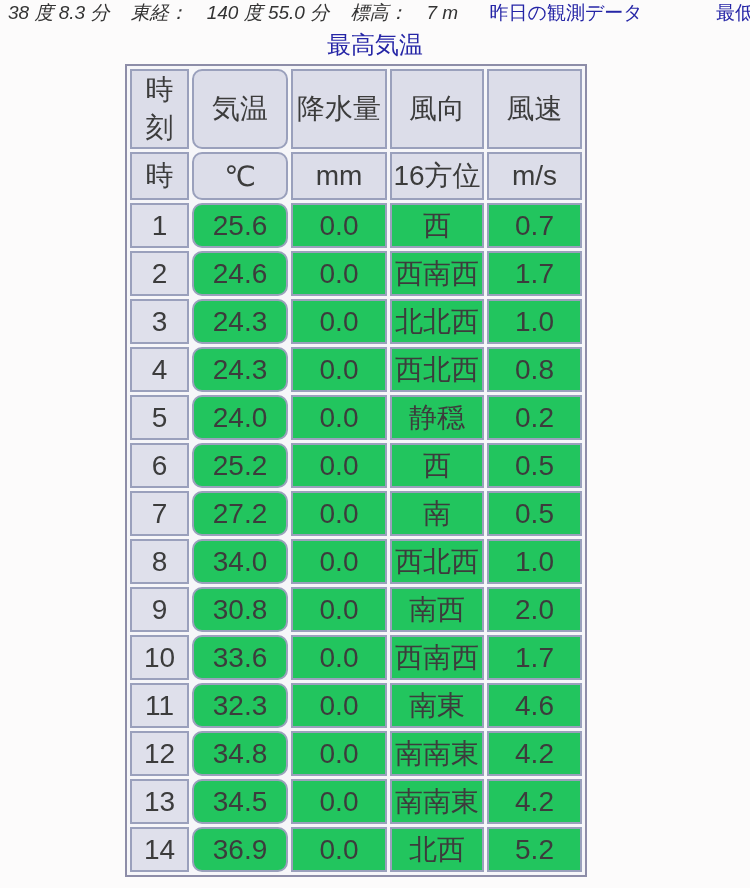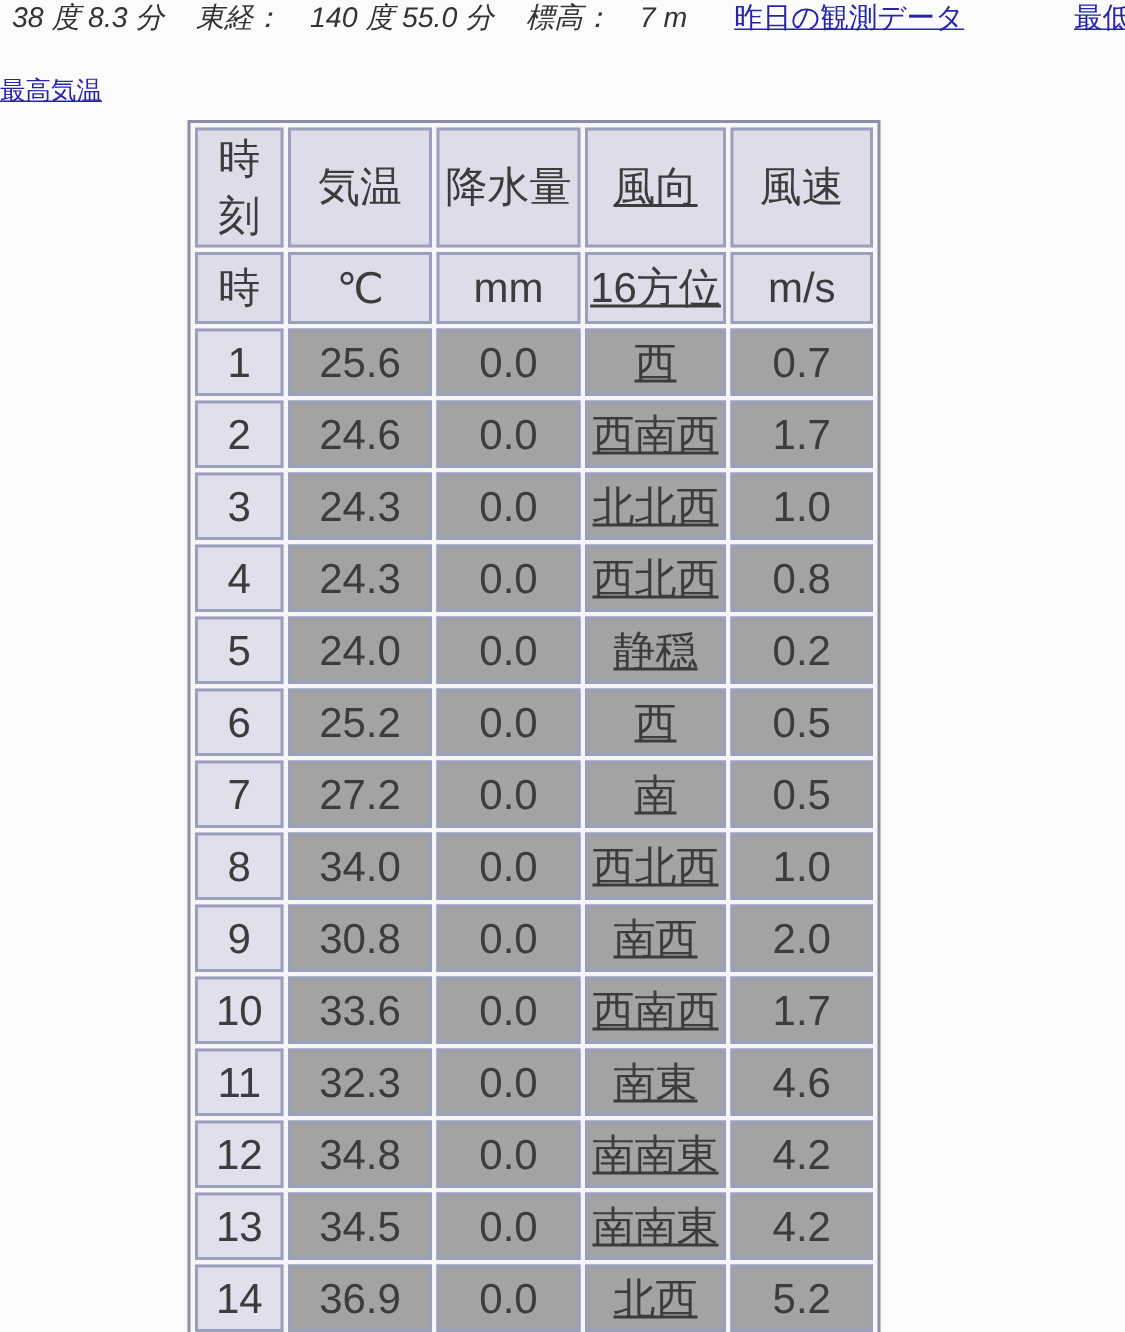--- a/index.html
+++ b/index.html
@@ -25,32 +25,32 @@
     padding-left: 8px;
     font-size: 19px;
     color: #333;
     white-space: nowrap;
     height: 26px;
     line-height: 26px;
   }
   .info-seg { margin-right: 16px; font-style: italic; }
   a.link {
     color: #2525a6;
-    text-decoration: underline;
     cursor: pointer;
   }
   .yesterday-link { margin-left: 10px; }
   .lowest-link {
     position: absolute;
     right: -4px;
     top: 0;
   }
   .center-link-line {
-    font-size: 17px;
-    margin-top: 22px;
+    text-align: center;
+    font-size: 24px;
+    margin-top: 6px;
     height: 26px;
     line-height: 26px;
   }
   table.obs-table {
     border-collapse: separate;
     border-spacing: 3px;
     margin: 6px 0 0 125px;
     background: #f6f6f9;
     border: 2px solid #8d8da8;
   }
@@ -65,26 +65,26 @@
   }
   .obs-table thead th {
     background: #dcdde9;
     height: 44px;
   }
   .obs-table tbody th.hour-cell {
     background: #dfe0eb;
     height: 41px;
   }
   .obs-table tbody td {
-    background: #a3a3a3;
+    background: #22c55e;
   }
   .w-hour  { width: 55px; }
-  .w-temp  { width: 92px; }
+  .w-temp  { width: 92px; border-radius: 10px; }
   .w-prec  { width: 92px; }
-  .w-dir   { width: 90px; text-decoration: underline; }
+  .w-dir   { width: 90px; }
   .w-speed { width: 91px; }
 </style>
 </head>
 <body>
 
 <div class="page">
 
 
   <div class="info-line">
     <span class="info-seg">38 度 8.3 分</span>

